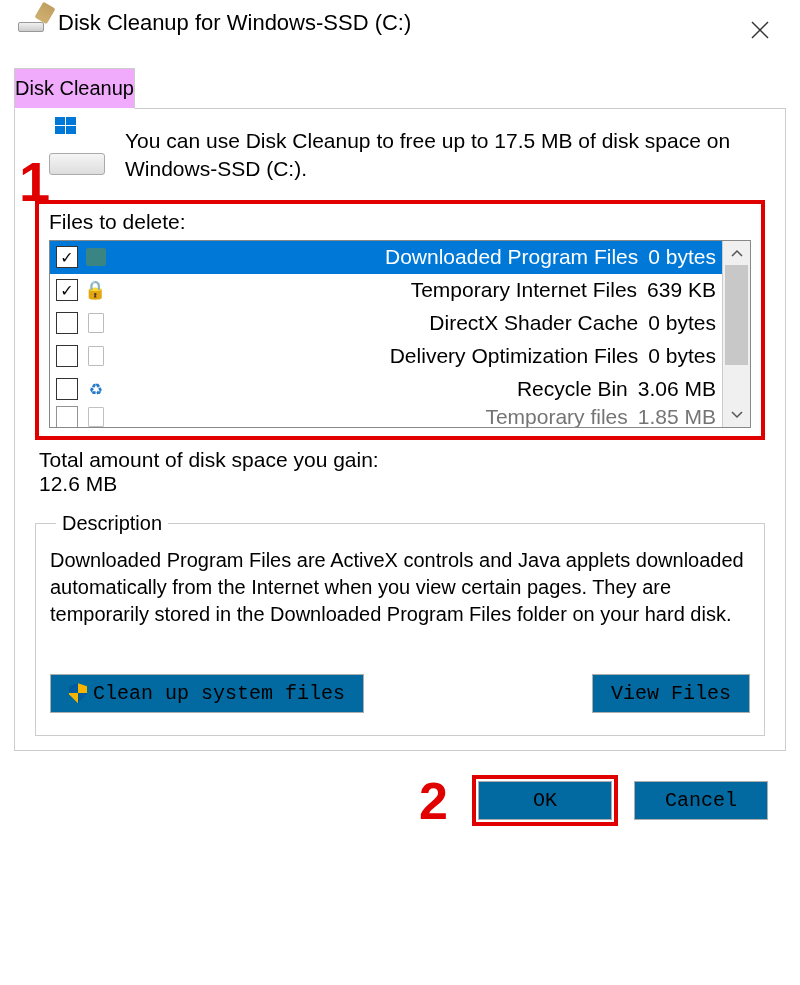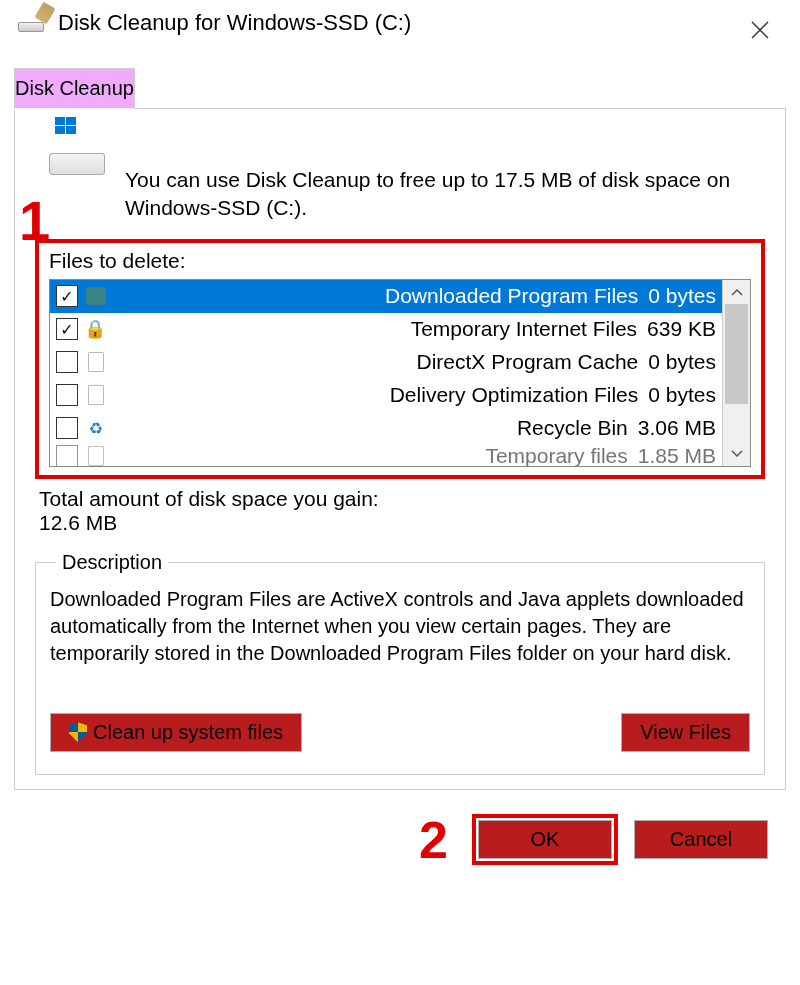--- a/index.html
+++ b/index.html
@@ -121,21 +121,20 @@
       bottom: 0;
       width: 56px;
       height: 22px;
       background: linear-gradient(#f5f5f5, #ddd);
       border: 1px solid #aaa;
       border-radius: 3px;
     }
     .intro-text {
       font-size: 21px;
       line-height: 1.35;
-      margin-top: 39px;
     }
     .files-section {
       border: 4px solid #e00000;
       padding: 6px 10px 8px 10px;
       margin-bottom: 8px;
     }
     .files-label {
       font-size: 21px;
       margin-bottom: 6px;
     }
@@ -235,26 +234,26 @@
       font-size: 20px;
       line-height: 1.35;
       margin-bottom: 46px;
     }
     .desc-buttons {
       display: flex;
       justify-content: space-between;
       margin-top: 10px;
     }
     .btn {
-      background: #b91c1c;
+      background: #0369a1;
       border: 1px solid #adadad;
       font-size: 20px;
       padding: 7px 18px;
       cursor: pointer;
-      font-family: Liberation Sans, sans-serif;
+      font-family: Liberation Mono, monospace;
     }
     .btn.shield {
       display: flex;
       align-items: center;
       gap: 6px;
     }
     .shield-ic {
       width:18px;height:20px;
       background: conic-gradient(#f7b500 0 25%, #005a9e 0 50%, #f7b500 0 75%, #005a9e 0);
       clip-path: polygon(50% 0, 100% 15%, 100% 55%, 50% 100%, 0 55%, 0 15%);
@@ -340,21 +339,21 @@
                 <span class="lock-ic">🔒</span>
               </div>
               <div class="row-label">Temporary Internet Files</div>
               <div class="row-size">639 KB</div>
             </div>
             <div class="list-row">
               <div class="row-check"></div>
               <div class="row-icon">
                 <div class="file-ic"></div>
               </div>
-              <div class="row-label">DirectX Program Cache</div>
+              <div class="row-label">DirectX Shader Cache</div>
               <div class="row-size">0 bytes</div>
             </div>
             <div class="list-row">
               <div class="row-check"></div>
               <div class="row-icon">
                 <div class="file-ic"></div>
               </div>
               <div class="row-label">Delivery Optimization Files</div>
               <div class="row-size">0 bytes</div>
             </div>

